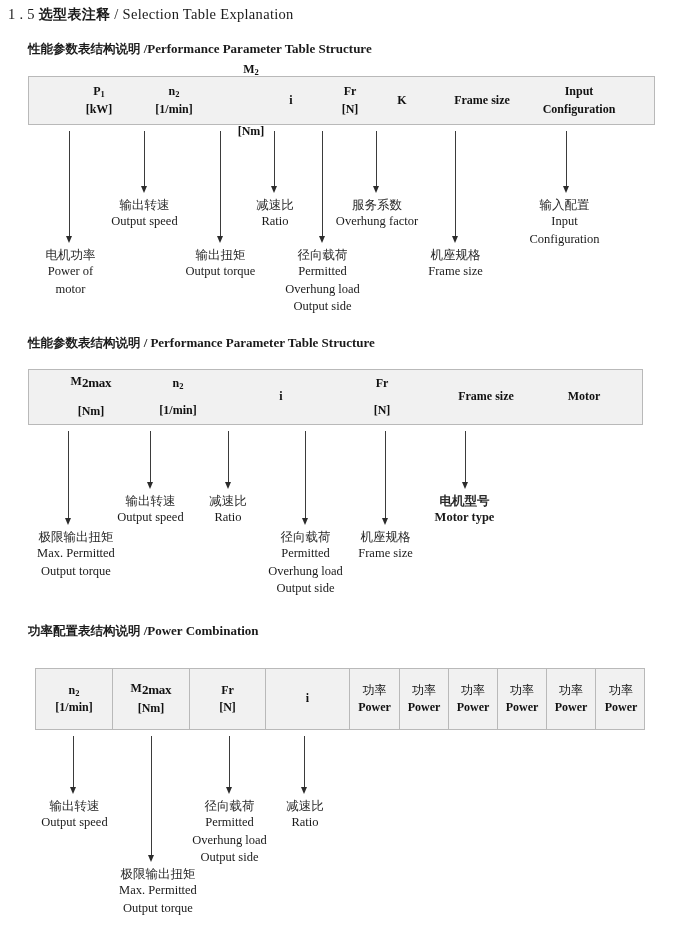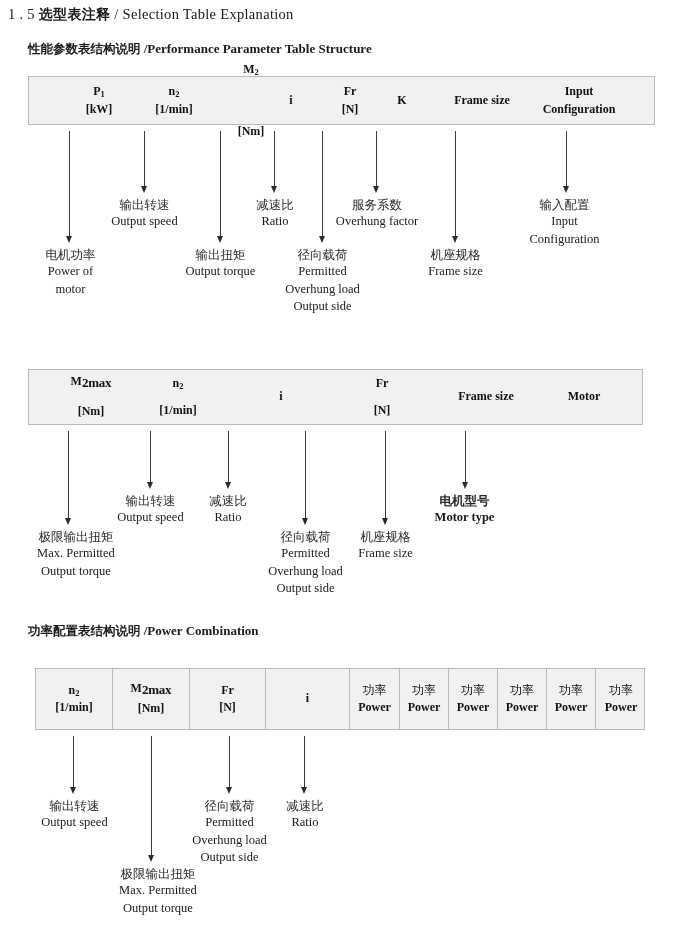--- a/index.html
+++ b/index.html
@@ -241,20 +241,25 @@
   <div class="callout" style="left:403px; top:246px; width:105px;">
     <span class="cn">机座规格</span>
     <span class="en">Frame size</span>
   </div>
   <div class="callout" style="left:512px; top:196px; width:105px;">
     <span class="cn">输入配置</span>
     <span class="en">Input</span>
     <span class="en">Configuration</span>
   </div>
 
+  <div class="sec-head" style="top:335px">
+    <span class="cn">性能参数表结构说明</span>
+    <span class="en">/</span>
+    <span class="en">Performance Parameter Table Structure</span>
+  </div>
 
   <div class="htable" style="left:28px; top:369px; width:615px; height:56px;">
     <div class="cell" style="left:22px;  width:80px;">
       <span class="l1"><span>M</span><sub class="sub-small">2max</sub></span>
       <span class="l2" style="margin-top:10px;">[Nm]</span>
     </div>
     <div class="cell" style="left:105px; width:88px;">
       <span class="l1"><span>n</span><sub>2</sub></span>
       <span class="l2" style="margin-top:10px;">[1/min]</span>
     </div>

